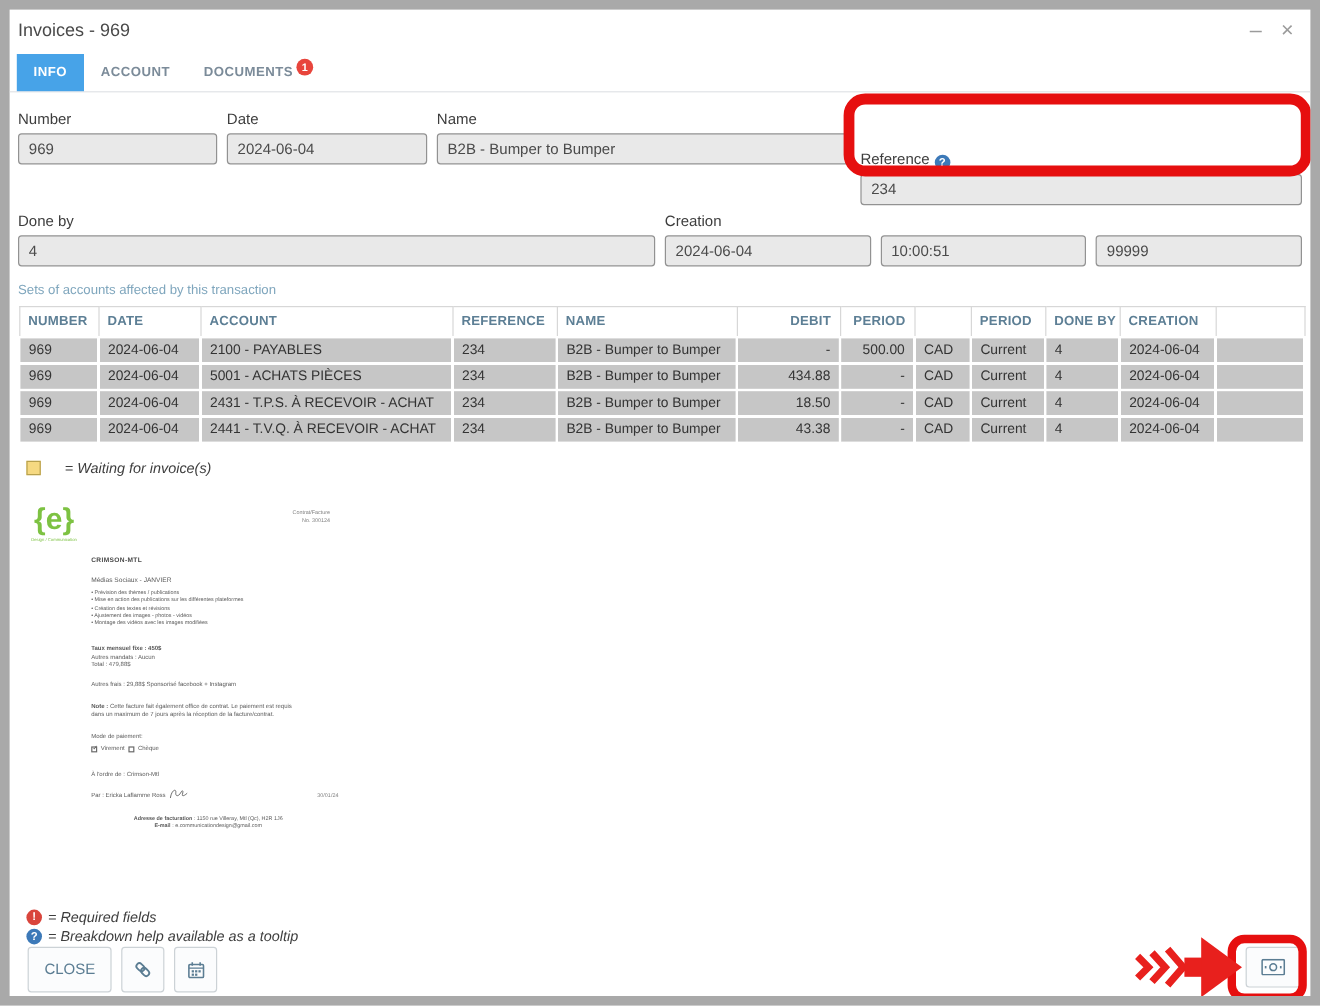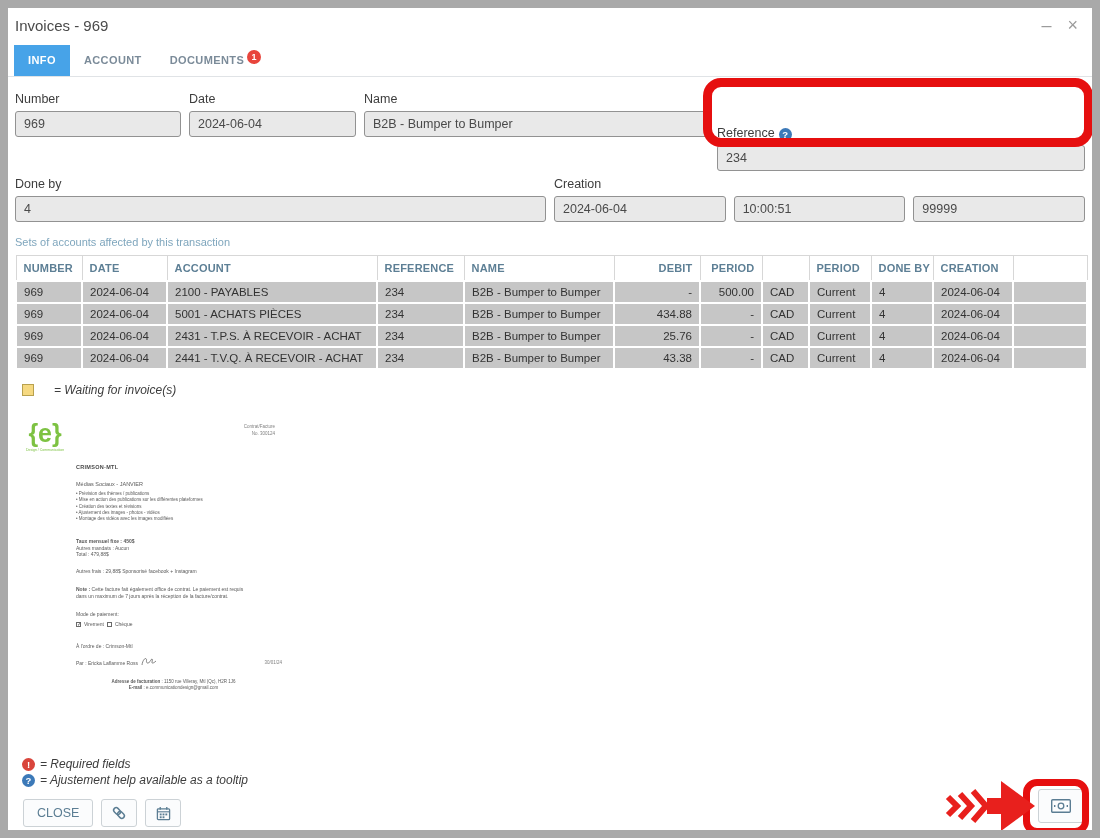--- a/index.html
+++ b/index.html
@@ -82,21 +82,21 @@
   .b { font-weight:bold; }
   
   .footer-legends { position:absolute; left:14px; bottom:42px; font-size:12px; font-style:italic;
            color:#3d3d3d; }
   .legend-line { display:flex; align-items:center; gap:5px; height:16px; }
   .legend-dot { width:13px; height:13px; border-radius:50%; color:#fff; font-size:9.5px; font-weight:bold;
            line-height:13px; text-align:center; font-style:normal; }
   .legend-dot.red { background:#d9453c; }
   .legend-dot.blue { background:#3c79b8; }
   .buttons-row { position:absolute; left:15px; bottom:3px; display:flex; gap:8px; }
-  .btn { height:28px; border:1px solid #ccd2d6; background:#fbfcfd; border-radius:3px; color:#5b7d93;
+  .btn { height:38px; border:1px solid #ccd2d6; background:#fbfcfd; border-radius:3px; color:#5b7d93;
            font-size:12.5px; padding:0 13px; display:inline-flex; align-items:center;
            justify-content:center; cursor:pointer; font-family:inherit; }
   .btn.icon-btn { width:36px; padding:0; }
   .money-btn { position:absolute; right:8px; bottom:7px; width:46px; height:34px; border:1px solid #ccd2d6;
            background:#fbfcfd; border-radius:3px; display:flex; align-items:center; justify-content:center;
            cursor:pointer; }
   
   .anno { position:absolute; border-style:solid; border-color:#e60f0f; background:transparent;
            pointer-events:none; z-index:10; }
   .anno-ref { left:695px; top:70px; width:390px; height:69px; border-width:9px; border-radius:18px; }
@@ -220,21 +220,21 @@
           <td>4</td>
           <td>2024-06-04</td>
           <td></td>
         </tr>
         <tr>
           <td>969</td>
           <td>2024-06-04</td>
           <td>2431 - T.P.S. À RECEVOIR - ACHAT</td>
           <td>234</td>
           <td>B2B - Bumper to Bumper</td>
-          <td class="num">25.76</td>
+          <td class="num">18.50</td>
           <td class="num">-</td>
           <td>CAD</td>
           <td>Current</td>
           <td>4</td>
           <td>2024-06-04</td>
           <td></td>
         </tr>
         <tr>
           <td>969</td>
           <td>2024-06-04</td>
@@ -301,21 +301,21 @@
     </div>
   </div>
 
   <div class="footer-legends">
     <div class="legend-line">
       <span class="legend-dot red">!</span>
       <span>= Required fields</span>
     </div>
     <div class="legend-line">
       <span class="legend-dot blue">?</span>
-      <span>= Ajustement help available as a tooltip</span>
+      <span>= Breakdown help available as a tooltip</span>
     </div>
   </div>
 
   <div class="buttons-row">
     <button class="btn">CLOSE</button>
     <button class="btn icon-btn">
       <svg width="16" height="16" viewBox="0 0 16 16">
         <g transform="rotate(45 8 8)" fill="none" stroke="#5b7d93" stroke-width="1.5">
           <rect x="1.5" y="5.5" width="7.5" height="5" rx="2.5"></rect>
           <rect x="7" y="5.5" width="7.5" height="5" rx="2.5"></rect>

